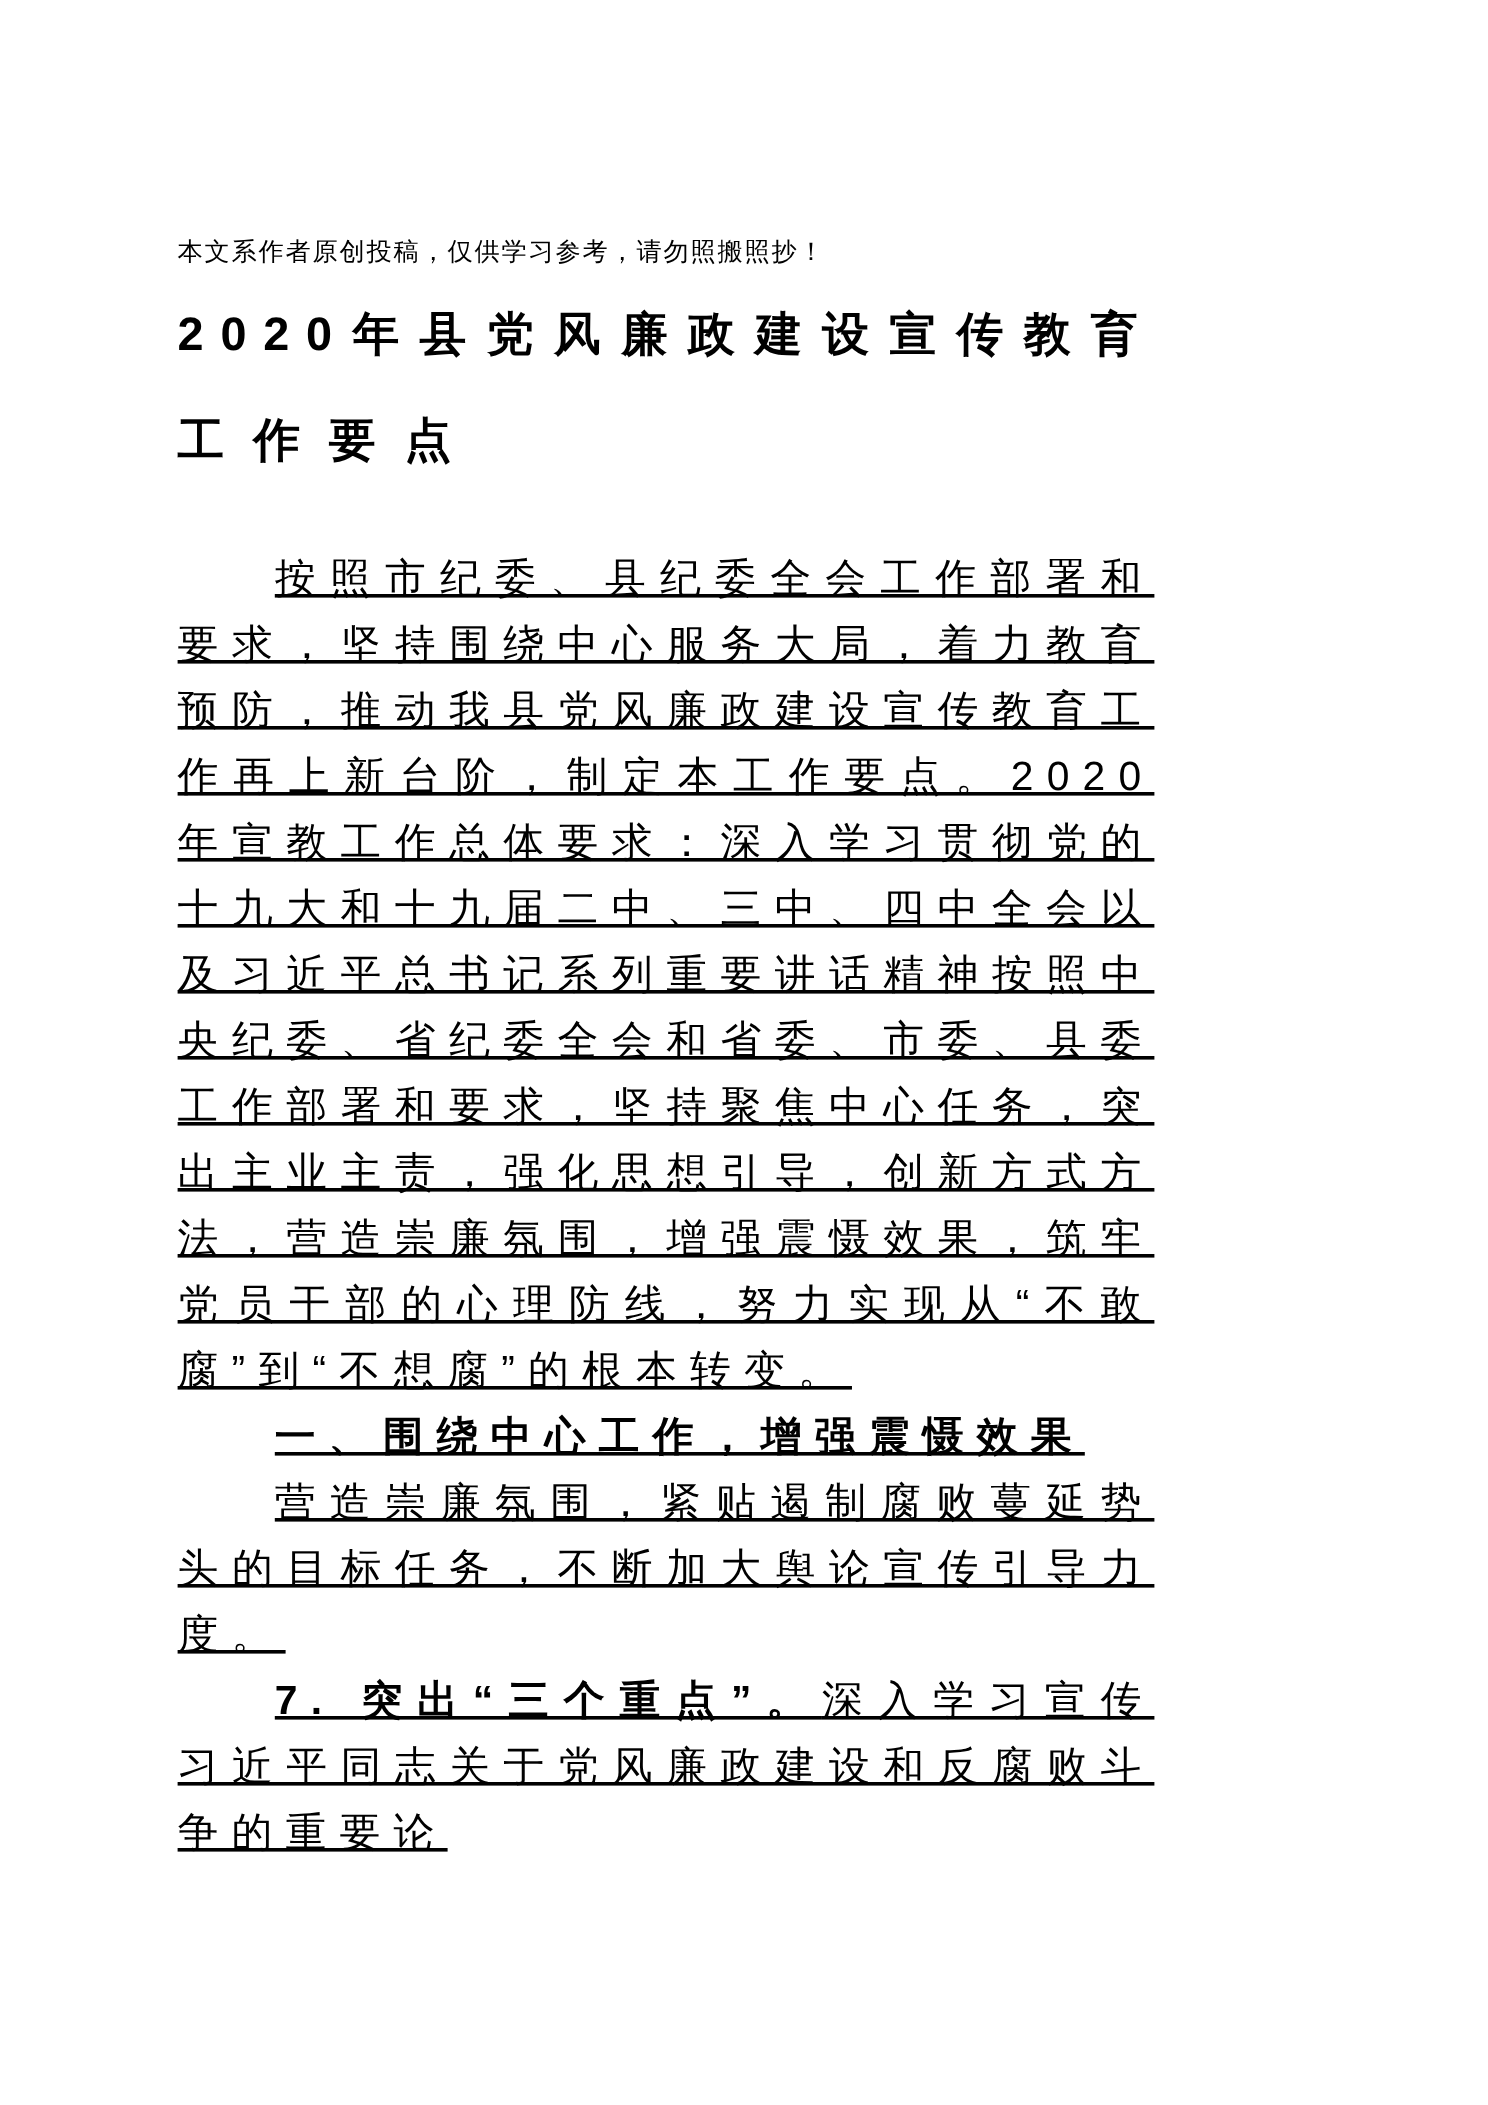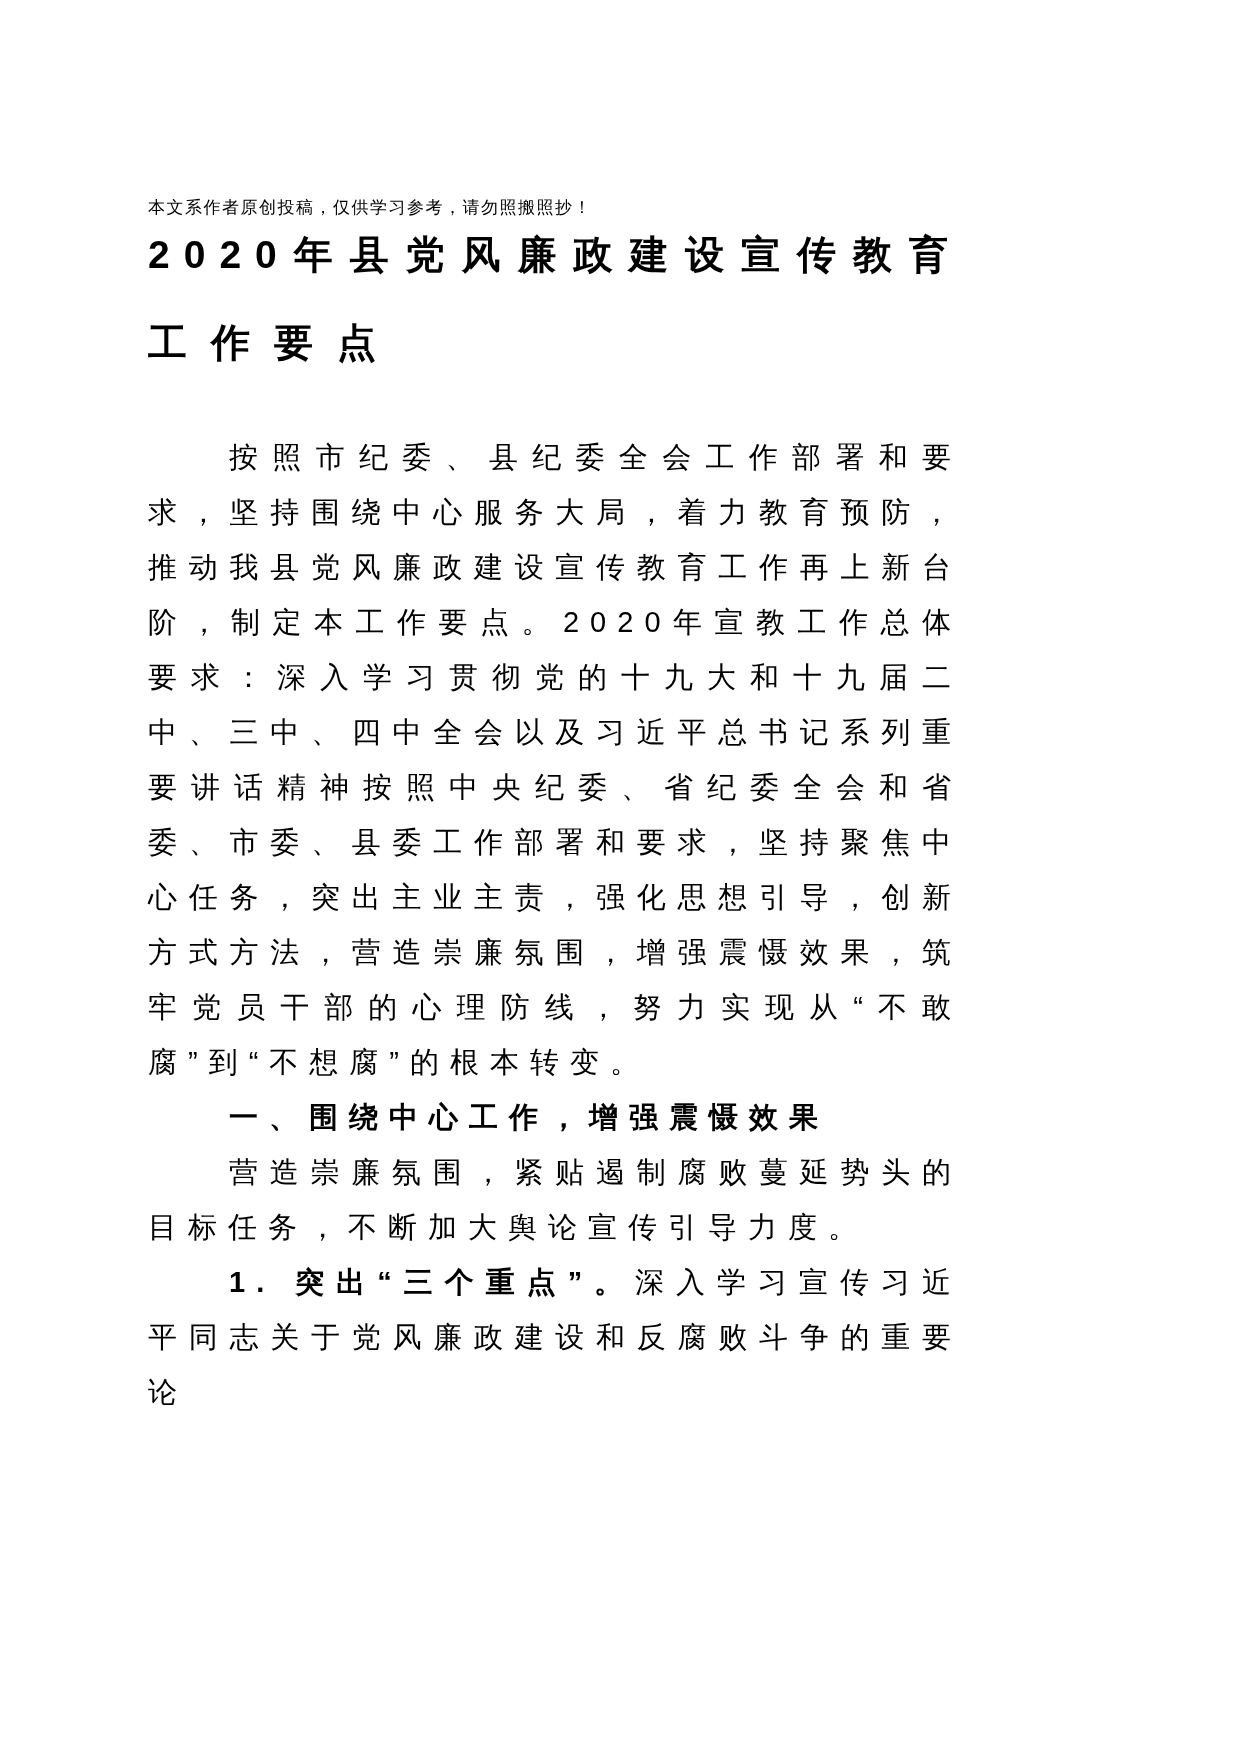--- a/index.html
+++ b/index.html
@@ -14,47 +14,48 @@
   }
   .page {
     position: absolute;
     top: 0; left: 0;
     width: 1240px;
     height: 1754px;
     background: #ffffff;
     padding: 196px 278px 0 148px;
   }
   .note {
-    font-size: 17px;
+    font-size: 21px;
     letter-spacing: 1.5px;
     color: #000000;
-    margin-bottom: 12px;
+    margin-bottom: 32px;
     white-space: nowrap;
   }
   .doc-title {
     font-weight: 700;
     font-size: 39px;
     line-height: 1.25;
     color: #000000;
   }
   .title-line1 {
     text-align: justify;
     text-align-last: justify;
     letter-spacing: 14px;
     white-space: nowrap;
   }
   .title-line2 {
     letter-spacing: 24px;
     margin-top: 39px;
   }
   .doc-body {
     margin-top: 62px;
-    font-size: 29px;
+    font-size: 34px;
     line-height: 55px;
     color: #000000;
+    text-decoration: underline;
   }
   .para {
     text-align: justify;
     text-justify: inter-character;
     letter-spacing: 11px;
     text-indent: 81px;
   }
   .section-heading {
     font-weight: 700;
     text-indent: 81px;
@@ -80,18 +81,18 @@
 
   <div class="doc-body">
 
     <p class="para">按照市纪委、县纪委全会工作部署和要求，坚持围绕中心服务大局，着力教育预防，推动我县党风廉政建设宣传教育工作再上新台阶，制定本工作要点。2020年宣教工作总体要求：深入学习贯彻党的十九大和十九届二中、三中、四中全会以及习近平总书记系列重要讲话精神按照中央纪委、省纪委全会和省委、市委、县委工作部署和要求，坚持聚焦中心任务，突出主业主责，强化思想引导，创新方式方法，营造崇廉氛围，增强震慑效果，筑牢党员干部的心理防线，努力实现从“不敢腐”到“不想腐”的根本转变。</p>
 
     <p class="section-heading">一、围绕中心工作，增强震慑效果</p>
 
     <p class="para">营造崇廉氛围，紧贴遏制腐败蔓延势头的目标任务，不断加大舆论宣传引导力度。</p>
 
     <p class="para">
-      <span class="bold-lead">1. 突出“三个重点”。</span><span>深入学习宣传习近平同志关于党风廉政建设和反腐败斗争的重要论</span>
+      <span class="bold-lead">7. 突出“三个重点”。</span><span>深入学习宣传习近平同志关于党风廉政建设和反腐败斗争的重要论</span>
     </p>
 
   </div>
 
 </div>
 
 </body></html>

